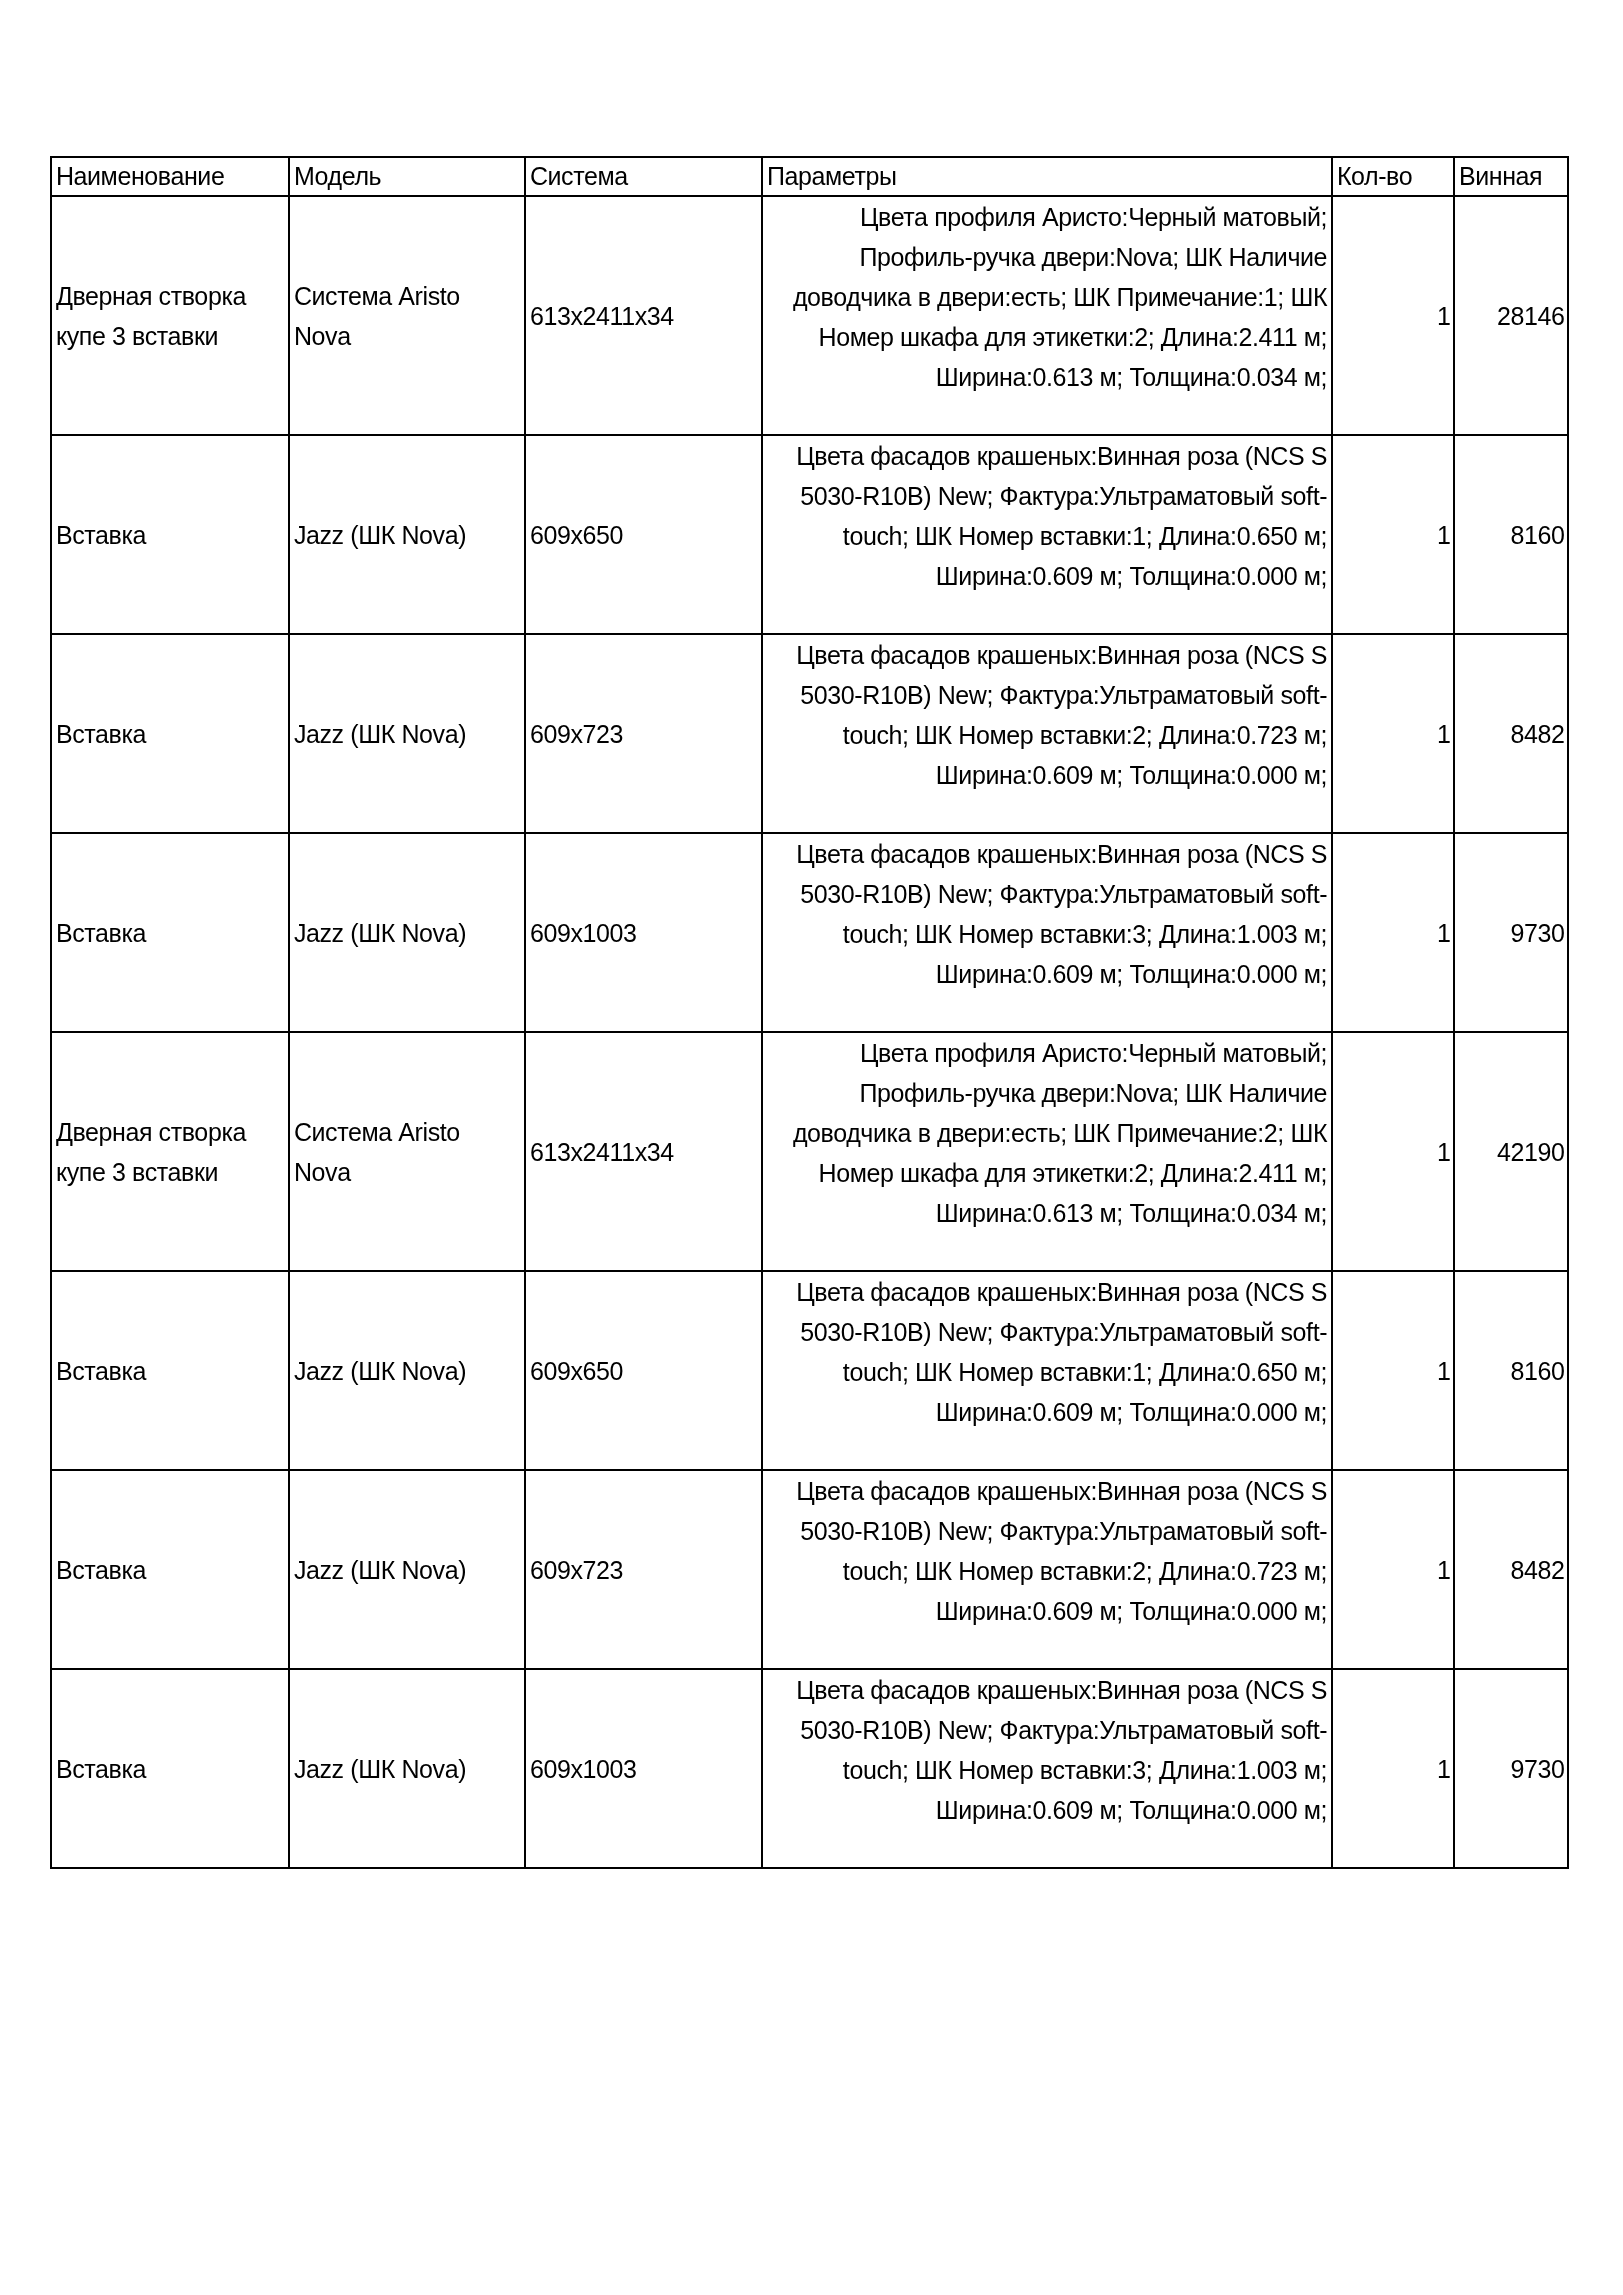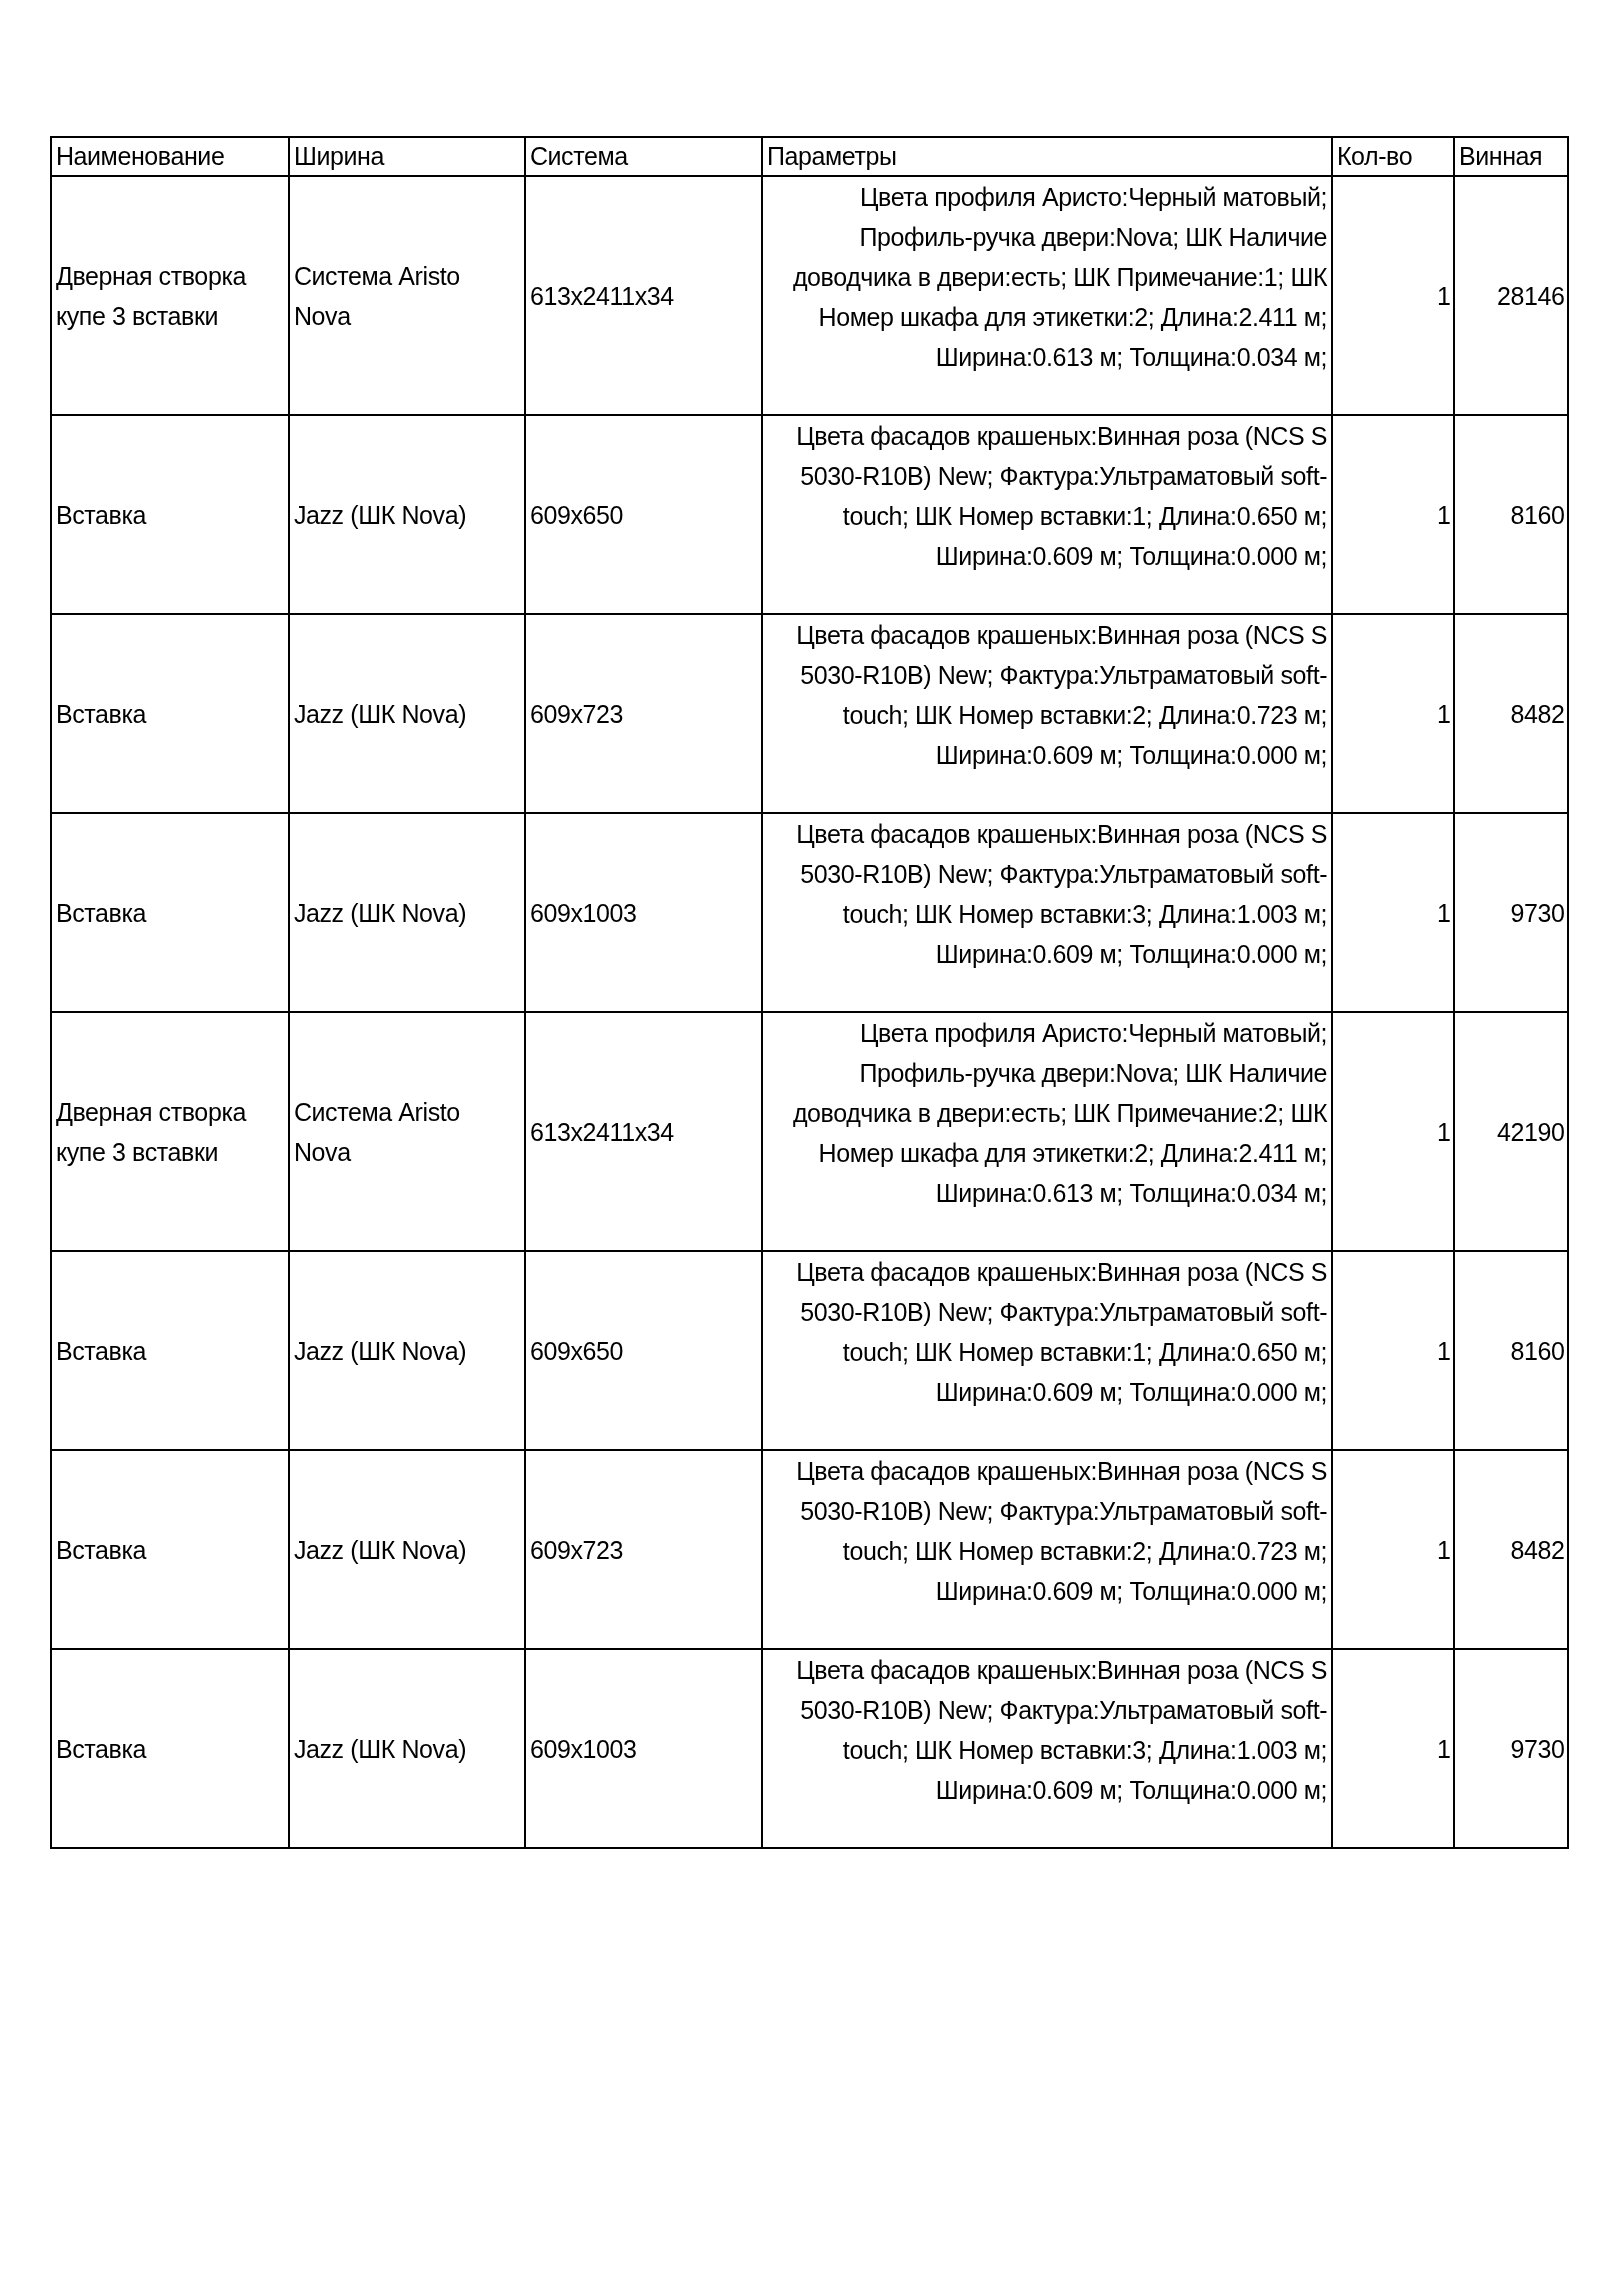--- a/index.html
+++ b/index.html
@@ -1,19 +1,19 @@
 <!DOCTYPE html>
 <html style="font-size:10.5px"><head>
 <meta charset="utf-8">
 <style>
   html, body { margin: 0; padding: 0; background: #ffffff; }
   body { width: 1623px; height: 2295px; position: relative; overflow: hidden;
          font-family: "Liberation Sans", "DejaVu Sans", sans-serif; color: #000; }
   table.spec {
-    position: absolute; left: 50px; top: 136px; width: 1518px;
+    position: absolute; left: 50px; top: 156px; width: 1518px;
     border-collapse: collapse; table-layout: fixed;
   }
   table.spec th, table.spec td {
     border: 2.6px solid #000; padding: 0 3.9px; font-size: 25px; line-height: 40px;
     vertical-align: middle; font-weight: normal; text-align: left;
     letter-spacing: -0.4px; word-wrap: break-word;
   }
   table.spec thead th { height: 37px; line-height: 37px; }
   table.spec td.num { text-align: right; padding-right: 2.6px; }
   table.spec td.params { vertical-align: top; text-align: right; }
@@ -34,21 +34,21 @@
     <col class="c-name">
       <col class="c-model">
       <col class="c-size">
       <col class="c-params">
       <col class="c-qty">
       <col class="c-sum">
   </colgroup>
   <thead>
     <tr>
       <th>Наименование</th>
-      <th>Ширина</th>
+      <th>Модель</th>
       <th>Система</th>
       <th>Параметры</th>
       <th>Кол-во</th>
       <th>Винная</th>
     </tr>
   </thead>
   <tbody>
     <tr class="row-door">
       <td>Дверная створка купе 3 вставки</td>
       <td>Система Aristo Nova</td>

